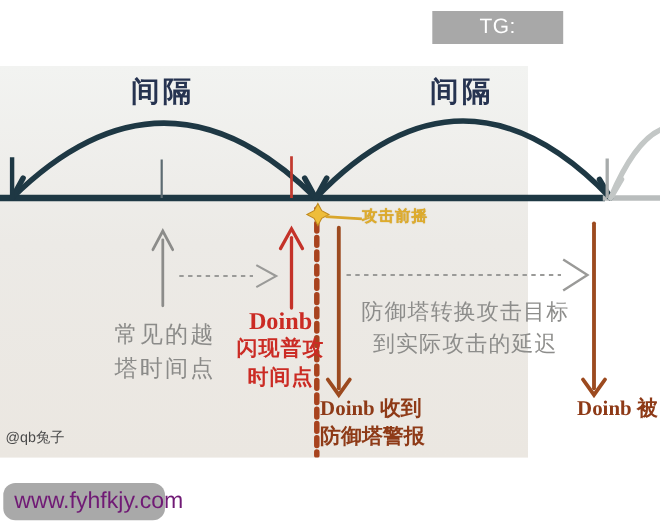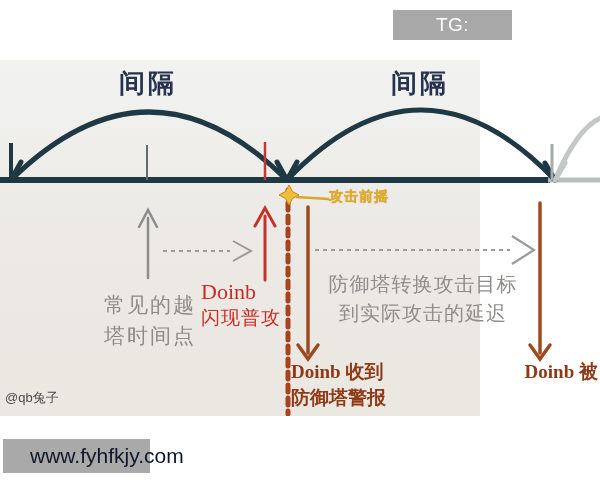--- a/index.html
+++ b/index.html
@@ -45,22 +45,22 @@
 
   
   .common-dive{
     left:94px;top:229px;width:112px;text-align:center;
     color:#8b8b89;font-size:21px;line-height:31px;
     letter-spacing:2px;
   }
 
   
   .doinb-flash{
-    left:201px;top:219px;width:108px;text-align:left;
-    color:#cb2b24;font-weight:normal;line-height:26px;
+    left:201px;top:219px;width:108px;text-align:center;
+    color:#cb2b24;font-weight:bold;line-height:26px;
     font-family:"Liberation Serif", serif;
   }
   .doinb-flash .l1{font-size:22px;}
   .doinb-flash .l2,.doinb-flash .l3{font-size:19px;letter-spacing:1px;}
 
   
   .tower-delay{
     left:316px;top:210px;width:214px;text-align:center;
     color:#8d8d8b;font-size:20px;line-height:29px;
     letter-spacing:1px;white-space:nowrap;
@@ -75,23 +75,24 @@
   .doinb-attacked{left:480px;top:299px;width:118px;text-align:right;}
 
   
   .watermark{
     left:5px;top:329px;color:#4a4a4a;font-size:13px;
   }
 
   
   .site-badge{
     left:3px;top:439px;width:147px;height:34px;
-    background:#a9a9a9;color:#0f172a;
-    font-size:21px;line-height:34px;padding-left:27px;
+    background:#a9a9a9;color:#701a75;
+    font-size:21px;line-height:34px;padding-left:10px;
     box-sizing:border-box;
+    border-radius:11px;
   }
 </style>
 </head>
 <body>
 
 <div class="abs tg-badge">TG: MYYJJPP</div>
 
 <div class="abs stage">
 
   <svg width="600" height="356" viewBox="0 0 600 356">
@@ -170,20 +171,21 @@
   <div class="abs windup">攻击前摇</div>
 
   <div class="abs common-dive">
     <div>常见的越</div>
     <div>塔时间点</div>
   </div>
 
   <div class="abs doinb-flash">
     <div class="l1">Doinb</div>
     <div class="l2">闪现普攻</div>
+    <div class="l3">时间点</div>
   </div>
 
   <div class="abs tower-delay">
     <div>防御塔转换攻击目标</div>
     <div>到实际攻击的延迟</div>
   </div>
 
   <div class="abs rust-cap doinb-alert">
     <div>Doinb 收到</div>
     <div>防御塔警报</div>

